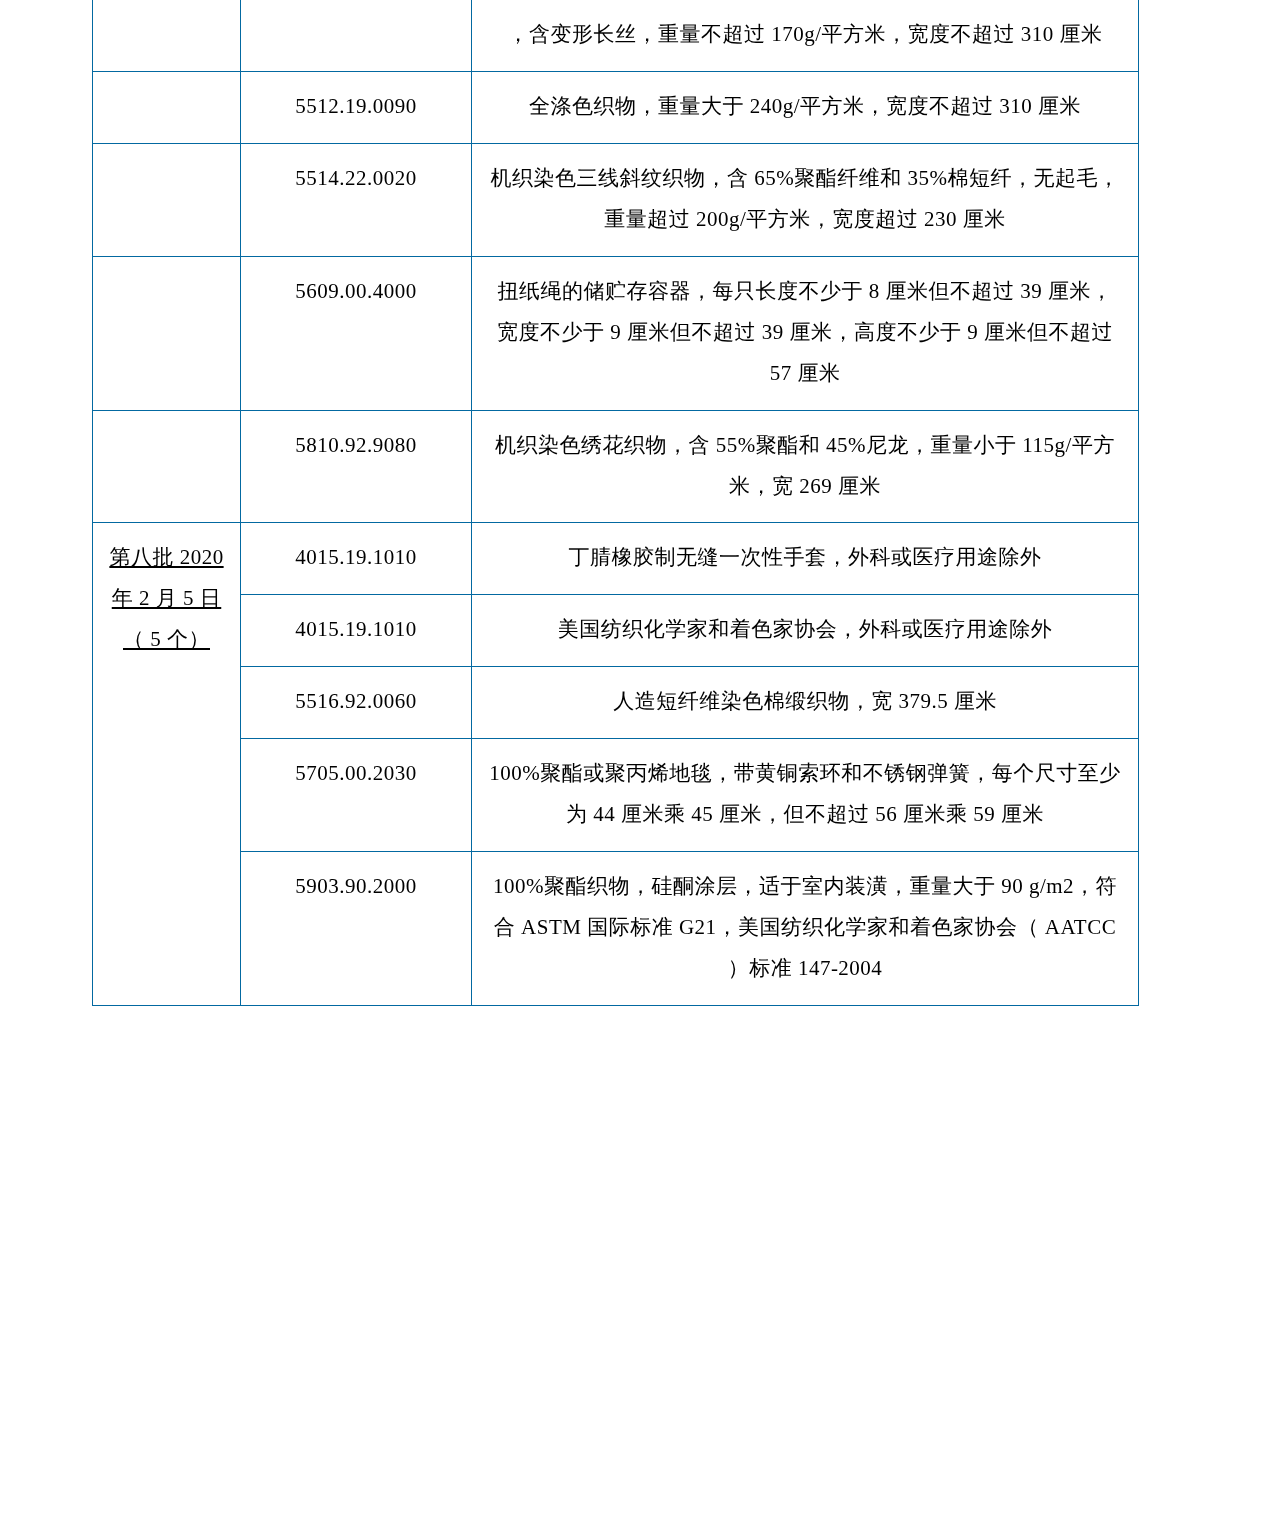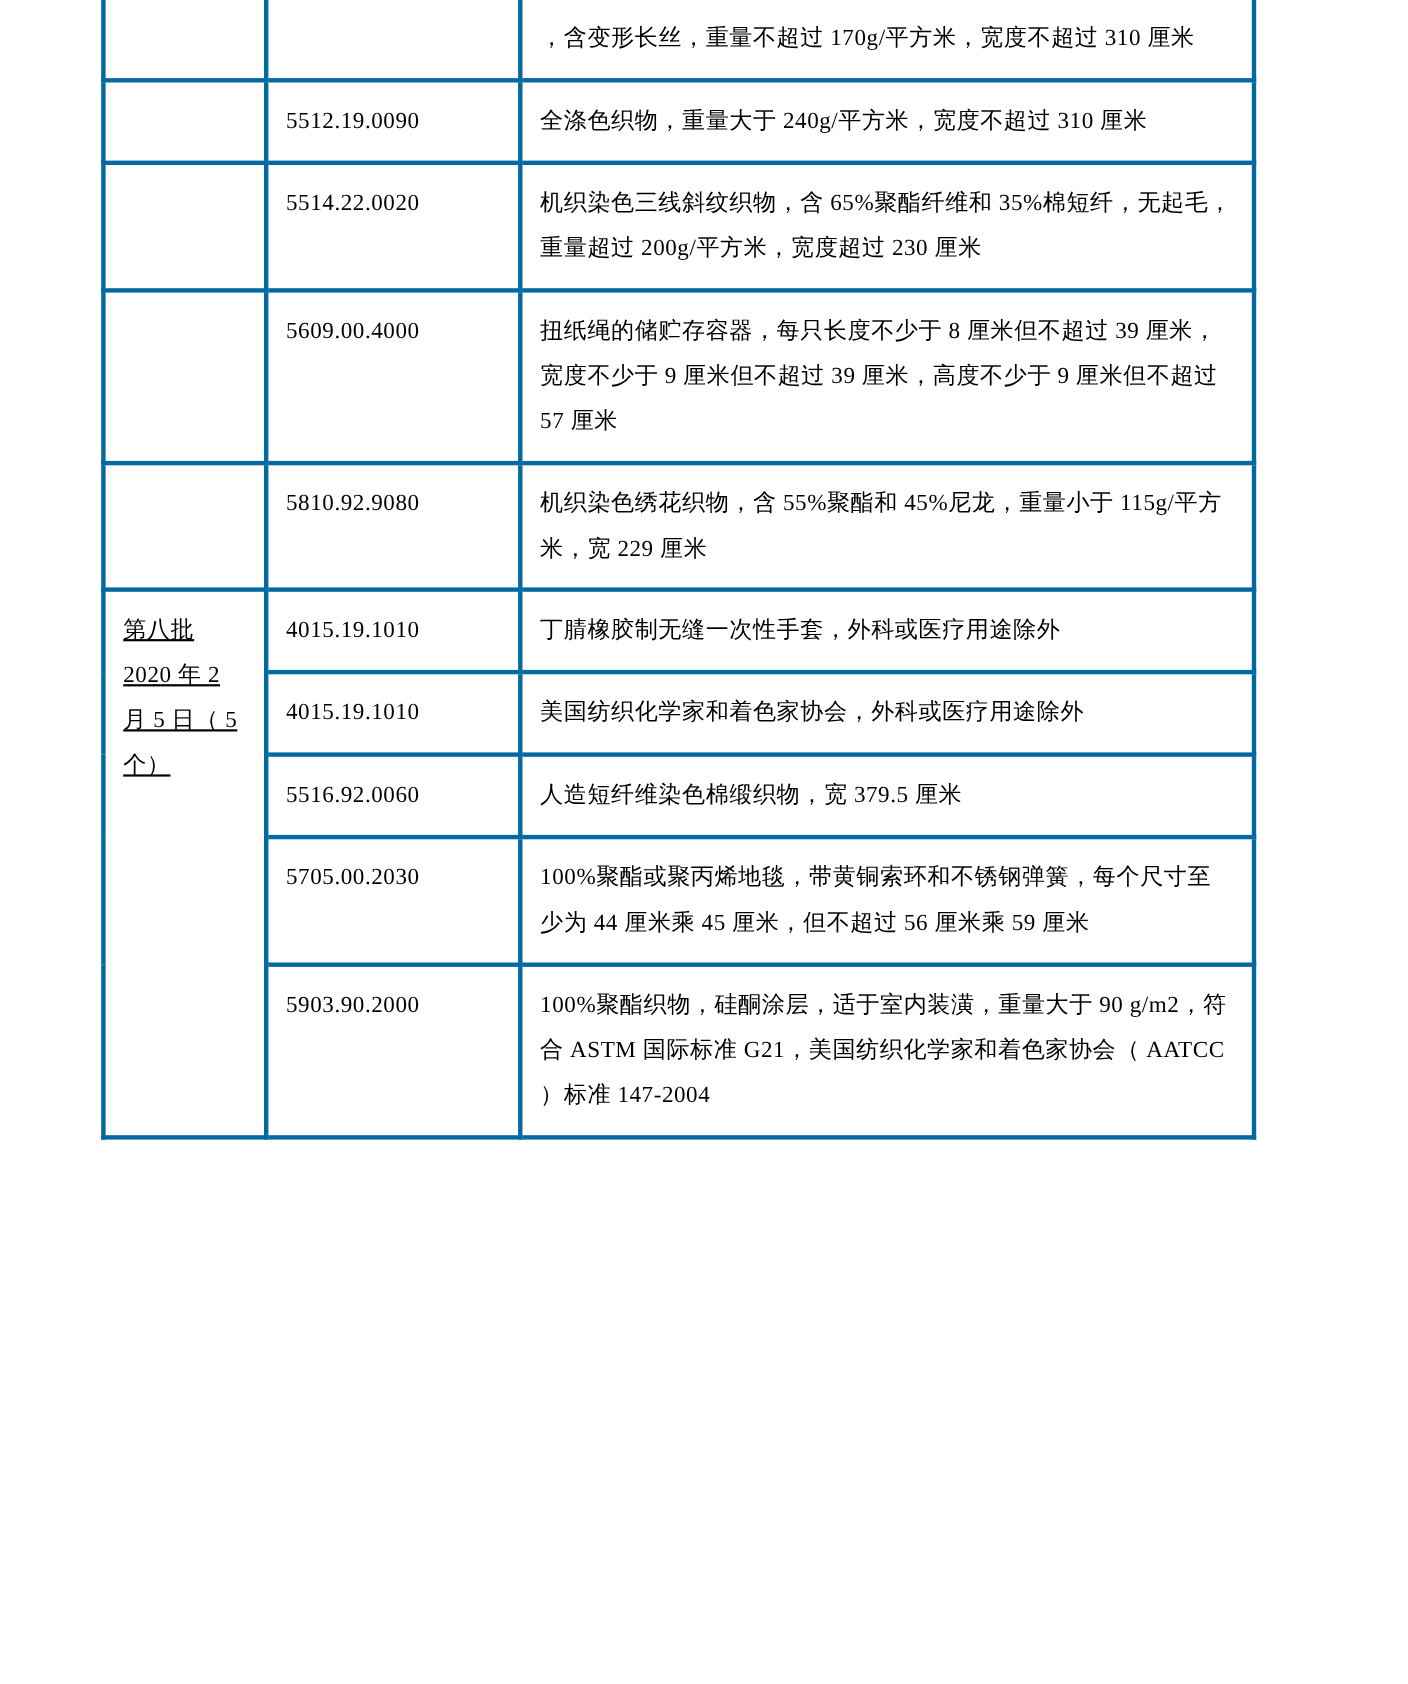--- a/index.html
+++ b/index.html
@@ -19,27 +19,28 @@
     width: 1280px;
     height: 1531px;
     box-sizing: border-box;
   }
   table.doc-table {
     border-collapse: collapse;
     table-layout: fixed;
     width: 1046px;
     margin-left: 92px;
     margin-top: 0px;
+    text-align: center;
   }
   table.doc-table col.c-batch { width: 148px; }
   table.doc-table col.c-code  { width: 231px; }
   table.doc-table col.c-desc  { width: 667px; }
 
   table.doc-table td {
-    border: 4px solid #0369a1;
+    border: 1px solid #0369a1;
     vertical-align: top;
     padding: 14px 16px 16px 16px;
     font-size: 21px;
     line-height: 1.95;
     letter-spacing: 0.5px;
     word-break: break-word;
   }
   td.batch-cell {
     padding: 20px 14px 16px 18px;
     line-height: 2.1;
@@ -90,21 +91,21 @@
         <td class="desc-cell">机织染色三线斜纹织物，含 65%聚酯纤维和 35%棉短纤，无起毛，重量超过 200g/平方米，宽度超过 230 厘米</td>
       </tr>
       <tr>
         <td class="batch-cell"></td>
         <td class="code-cell">5609.00.4000</td>
         <td class="desc-cell">扭纸绳的储贮存容器，每只长度不少于 8 厘米但不超过 39 厘米，宽度不少于 9 厘米但不超过 39 厘米，高度不少于 9 厘米但不超过 57 厘米</td>
       </tr>
       <tr>
         <td class="batch-cell"></td>
         <td class="code-cell">5810.92.9080</td>
-        <td class="desc-cell">机织染色绣花织物，含 55%聚酯和 45%尼龙，重量小于 115g/平方米，宽 229 厘米</td>
+        <td class="desc-cell">机织染色绣花织物，含 55%聚酯和 45%尼龙，重量小于 115g/平方米，宽 269 厘米</td>
       </tr>
       <tr>
         <td class="batch-cell" rowspan="5">第八批 2020 年 2 月 5 日（ 5 个）</td>
         <td class="code-cell">4015.19.1010</td>
         <td class="desc-cell">丁腈橡胶制无缝一次性手套，外科或医疗用途除外</td>
       </tr>
       <tr>
         <td class="code-cell">4015.19.1010</td>
         <td class="desc-cell">美国纺织化学家和着色家协会，外科或医疗用途除外</td>
       </tr>

